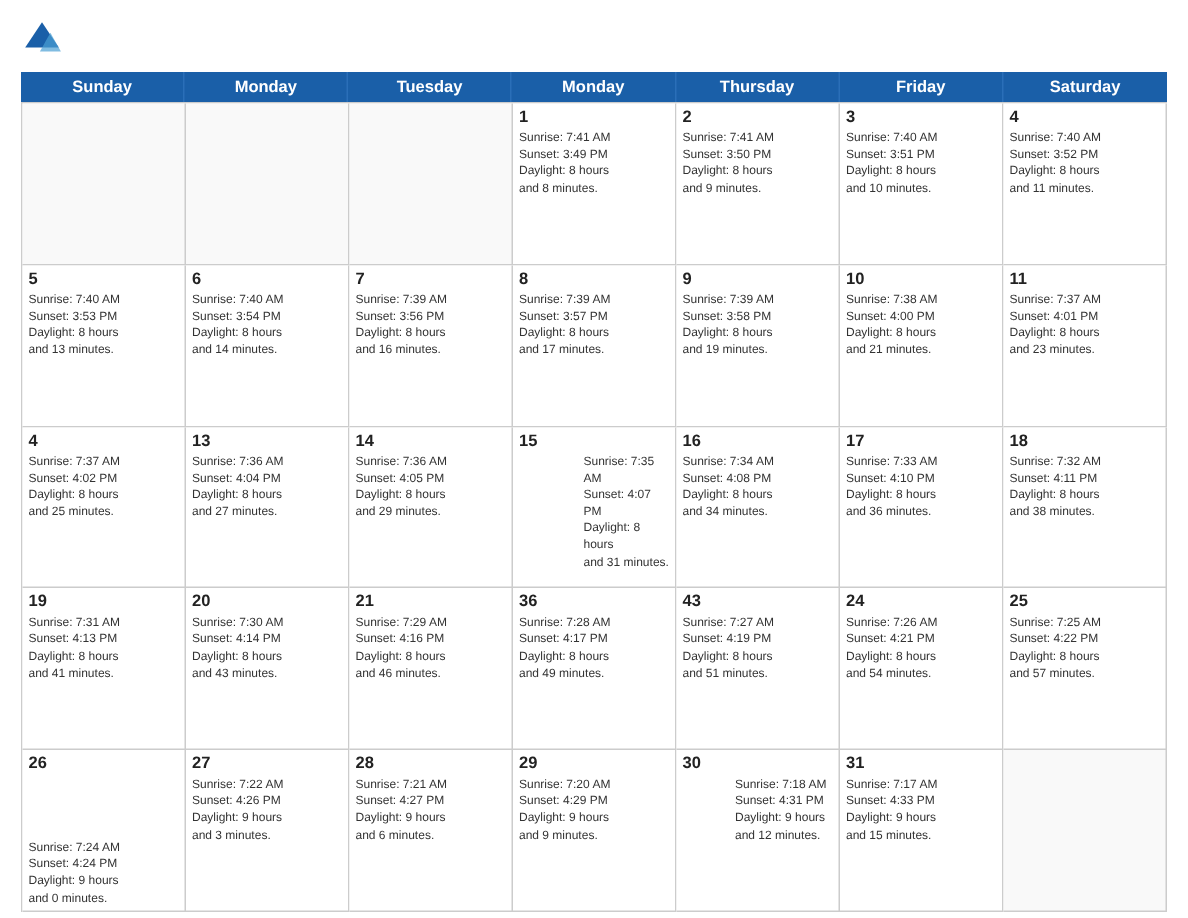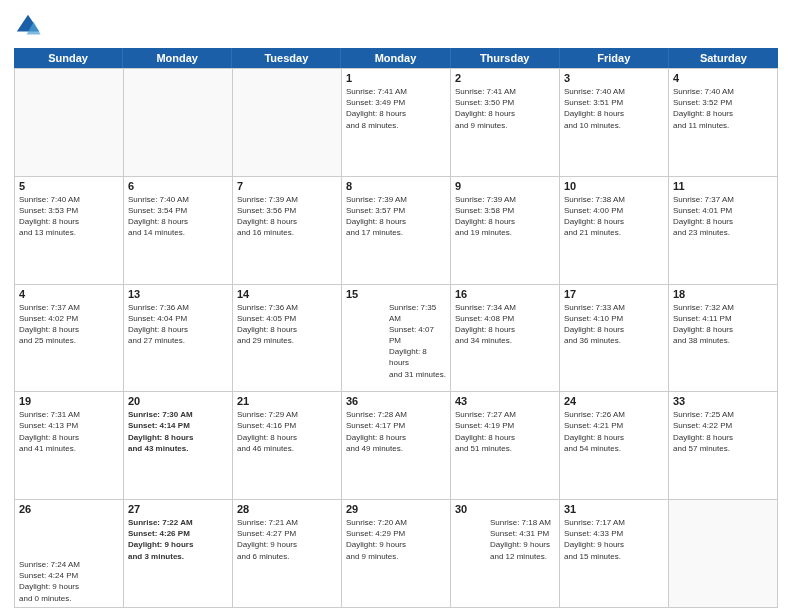--- a/index.html
+++ b/index.html
@@ -285,21 +285,21 @@
         <div class="cal-row">
           <div class="cal-cell">
             <div class="day-num">19</div>
             <div class="day-info" style="white-space: pre-line;">Sunrise: 7:31 AM
 Sunset: 4:13 PM
 Daylight: 8 hours
 and 41 minutes.</div>
           </div>
           <div class="cal-cell">
             <div class="day-num">20</div>
-            <div class="day-info" style="white-space: pre-line; font-weight: bold;">Sunrise: 7:30 AM
+            <div class="day-info" style="white-space: pre-line;">Sunrise: 7:30 AM
 Sunset: 4:14 PM
 Daylight: 8 hours
 and 43 minutes.</div>
           </div>
           <div class="cal-cell">
             <div class="day-num">21</div>
             <div class="day-info" style="white-space: pre-line;">Sunrise: 7:29 AM
 Sunset: 4:16 PM
 Daylight: 8 hours
 and 46 minutes.</div>
@@ -319,38 +319,38 @@
 and 51 minutes.</div>
           </div>
           <div class="cal-cell">
             <div class="day-num">24</div>
             <div class="day-info" style="white-space: pre-line;">Sunrise: 7:26 AM
 Sunset: 4:21 PM
 Daylight: 8 hours
 and 54 minutes.</div>
           </div>
           <div class="cal-cell">
-            <div class="day-num">33</div>
+            <div class="day-num">25</div>
             <div class="day-info" style="white-space: pre-line;">Sunrise: 7:25 AM
 Sunset: 4:22 PM
 Daylight: 8 hours
 and 57 minutes.</div>
           </div>
         </div>
         <div class="cal-row">
           <div class="cal-cell">
             <div class="day-num">26</div>
             <div class="day-info" style="white-space: pre-line; margin-top: 44px;">Sunrise: 7:24 AM
 Sunset: 4:24 PM
 Daylight: 9 hours
 and 0 minutes.</div>
           </div>
           <div class="cal-cell">
             <div class="day-num">27</div>
-            <div class="day-info" style="white-space: pre-line; font-weight: bold;">Sunrise: 7:22 AM
+            <div class="day-info" style="white-space: pre-line;">Sunrise: 7:22 AM
 Sunset: 4:26 PM
 Daylight: 9 hours
 and 3 minutes.</div>
           </div>
           <div class="cal-cell">
             <div class="day-num">28</div>
             <div class="day-info" style="white-space: pre-line;">Sunrise: 7:21 AM
 Sunset: 4:27 PM
 Daylight: 9 hours
 and 6 minutes.</div>

